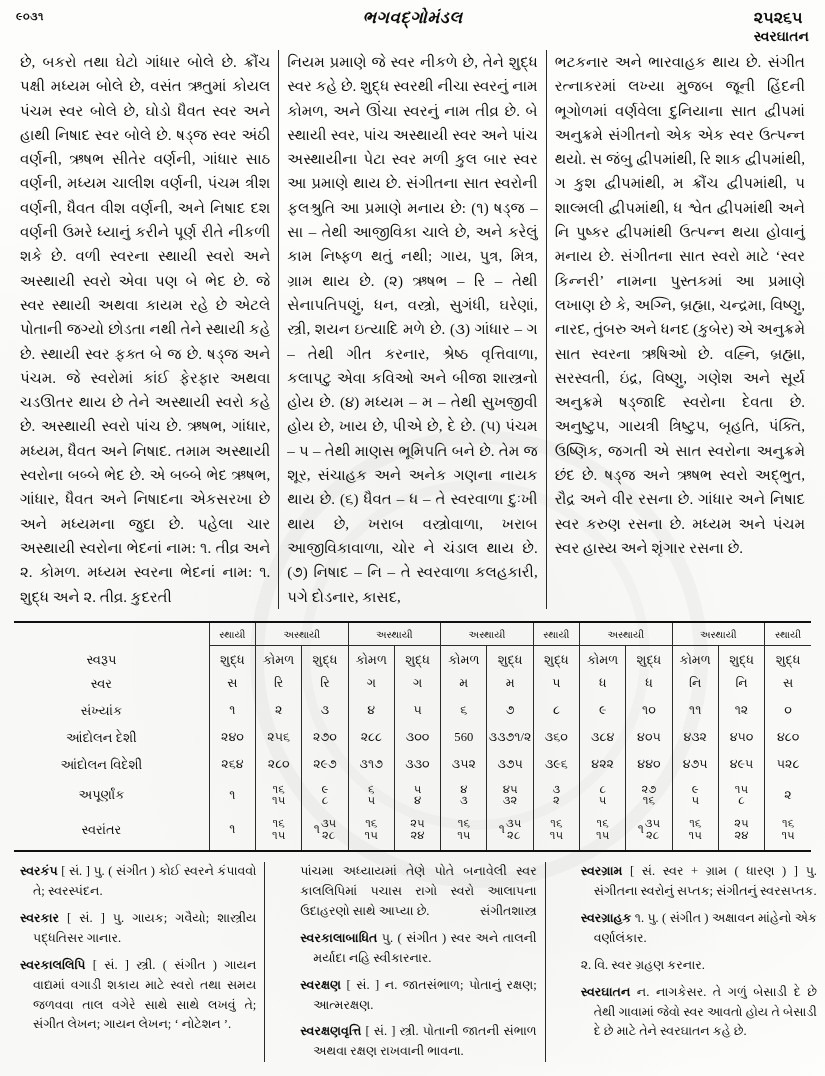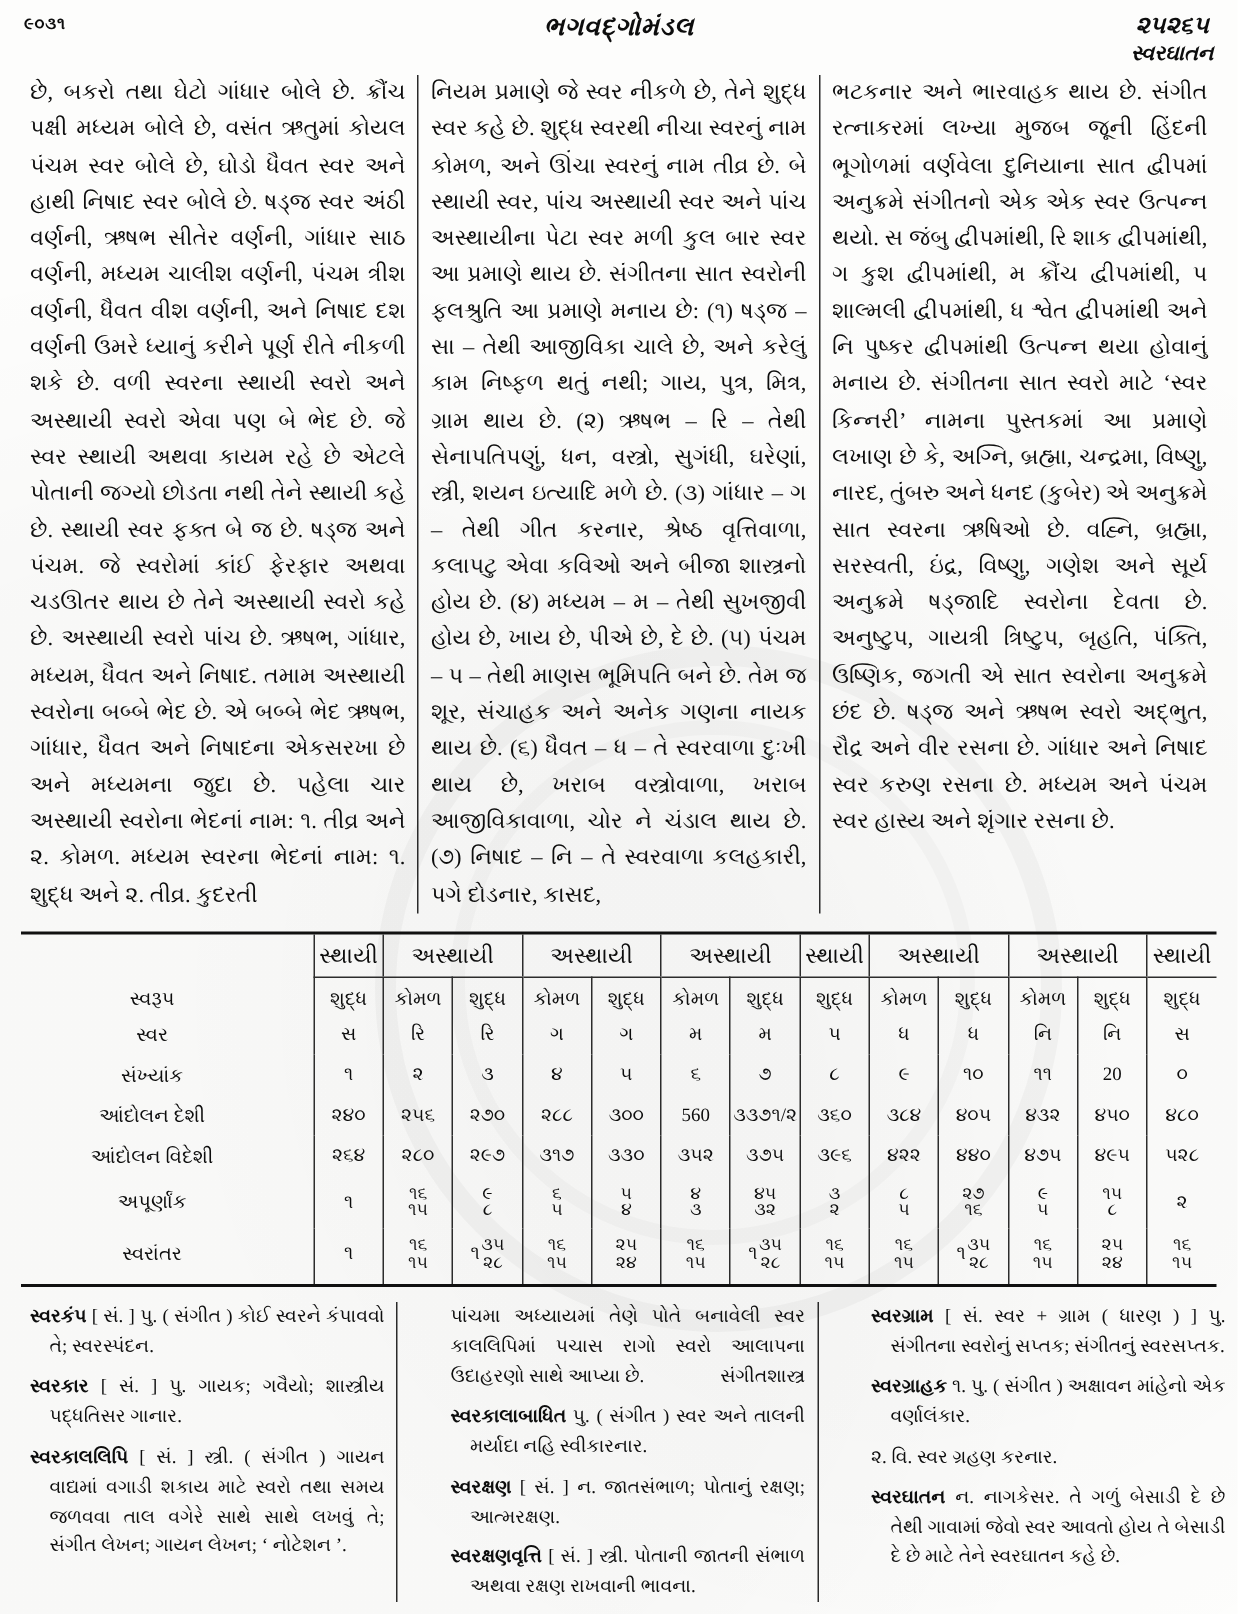--- a/index.html
+++ b/index.html
@@ -64,23 +64,22 @@
   .book-title {
     text-align: center;
     font-size: 17px;
     font-weight: bold;
     letter-spacing: 0.4px;
     font-style: italic;
   }
   .folio-right {
     position: absolute;
     right: 16px; top: 8px;
-    text-align: center;
+    text-align: left;
     line-height: 1.25;
-    font-style: italic;
   }
   .folio-right .num { font-size: 16px; font-weight: bold; }
   .folio-right .word { font-size: 14px; font-weight: bold; }
 
   
   .cols {
     display: flex;
     padding: 4px 12px 0 12px;
     box-sizing: border-box;
   }
@@ -118,21 +117,21 @@
     border-left: 1px solid #2c2c2c;
   }
   table.svar td.rowlabel, table.svar th.rowlabel {
     padding-right: 20px;
     border-left: none;
     white-space: nowrap;
     font-size: 13px;
   }
   tr.grouprow th {
     padding: 6px 0 4px 0;
-    font-size: 15px;
+    font-size: 10px;
     border-bottom: 1px solid #2c2c2c;
   }
   tr.grouprow th.spacer { border-bottom: none; border-left: none; }
   tr.headrow td { padding-top: 7px; font-size: 12.8px; }
   tr.datarow td { padding: 5.5px 0; }
   tr.lastdata td { padding-bottom: 9px; }
   .frac {
     display: inline-block;
     line-height: 1.0;
     font-size: 11.6px;
@@ -263,21 +262,21 @@
               <td>૨</td>
               <td>૩</td>
               <td>૪</td>
               <td>૫</td>
               <td>૬</td>
               <td>૭</td>
               <td>૮</td>
               <td>૯</td>
               <td>૧૦</td>
               <td>૧૧</td>
-              <td>20</td>
+              <td>૧૨</td>
               <td>૦</td>
             </tr>
             <tr class="datarow">
               <td class="rowlabel">આંદોલન દેશી</td>
               <td>૨૪૦</td>
               <td>૨૫૬</td>
               <td>૨૭૦</td>
               <td>૨૮૮</td>
               <td>૩૦૦</td>
               <td>560</td>

